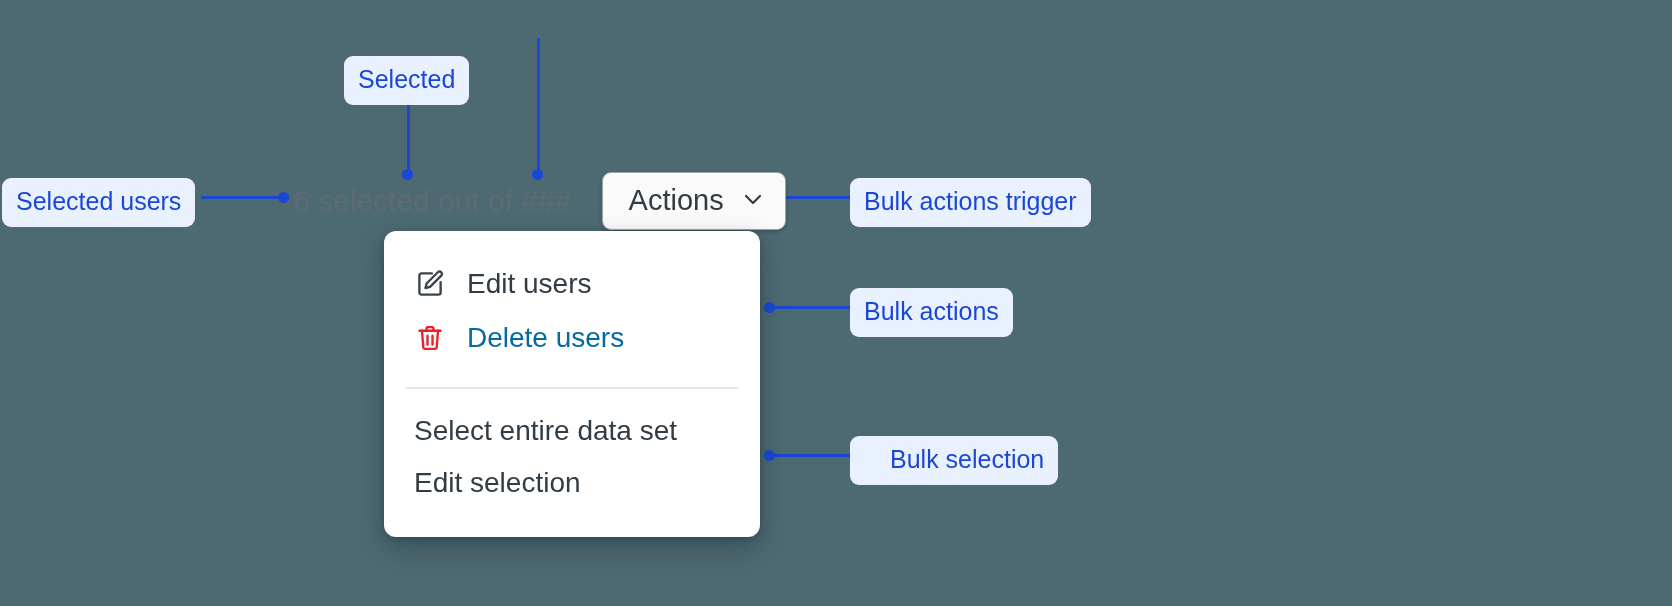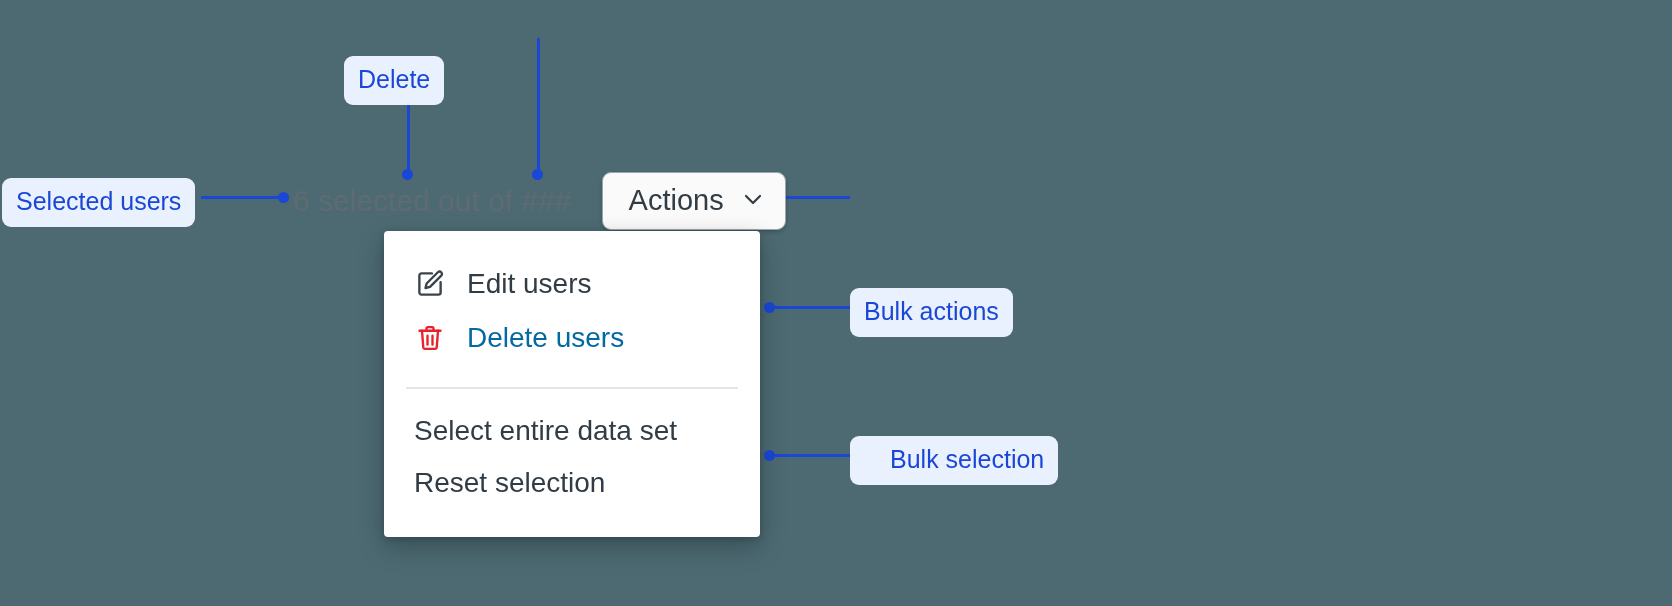--- a/index.html
+++ b/index.html
@@ -86,21 +86,21 @@
   }
   .chev { display: block; }
 
   
   .menu {
     position: absolute;
     left: 384px;
     top: 231px;
     width: 376px;
     background: #ffffff;
-    border-radius: 4px;
+    border-radius: 12px;
     box-shadow: 0 10px 26px rgba(12,20,28,0.30), 0 2px 6px rgba(12,20,28,0.18);
     padding: 26px 0 28px;
   }
   .menu-item {
     display: flex;
     align-items: center;
     gap: 22px;
     padding: 12px 0 12px 31px;
     cursor: pointer;
   }
@@ -138,24 +138,25 @@
   <div class="conn-h" style="left:762px; top:196px; width:88px;"></div>
   <div class="dot" style="left:758px; top:192px;"></div>
 
   <div class="conn-h" style="left:770px; top:306px; width:82px;"></div>
   <div class="dot" style="left:764px; top:302px;"></div>
 
   <div class="conn-h" style="left:770px; top:454px; width:82px;"></div>
   <div class="dot" style="left:764px; top:450px;"></div>
 
 
-  <div class="chip" style="left:344px; top:56px;">Delete</div>
+  <div class="chip" style="left:344px; top:56px;">Selected</div>
 
   <div class="chip" style="left:2px; top:178px;">Selected users</div>
 
+  <div class="chip" style="left:850px; top:178px;">Bulk actions trigger</div>
 
   <div class="chip" style="left:850px; top:288px;">Bulk actions</div>
 
   <div class="chip" style="left:850px; top:436px;padding-left:40px;">Bulk selection</div>
 
   <div class="msg-row">
     <div class="sel-message">
       <span class="count">6</span>
       <span class="msg">selected out of</span>
       <span class="total">###</span>
@@ -196,18 +197,18 @@
       <span class="text">Delete users</span>
     </div>
 
     <div class="menu-sep"></div>
 
     <div class="menu-item plain">
       <span class="text">Select entire data set</span>
     </div>
 
     <div class="menu-item plain">
-      <span class="text">Reset selection</span>
+      <span class="text">Edit selection</span>
     </div>
 
   </div>
 
 </div>
 
 </body></html>

